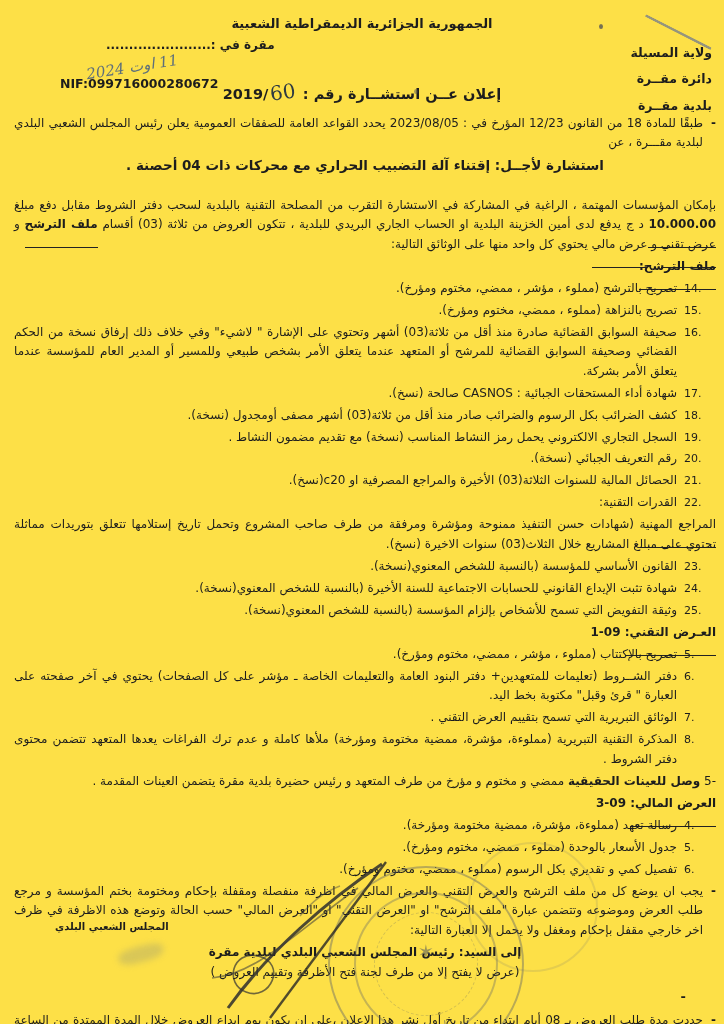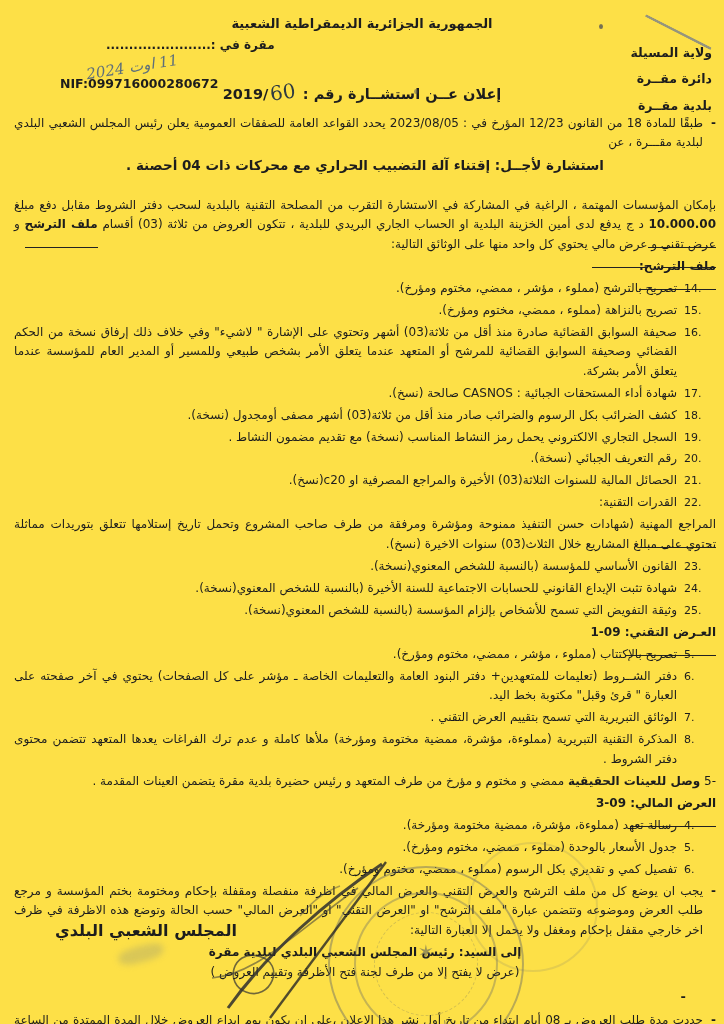--- a/index.html
+++ b/index.html
@@ -38,21 +38,21 @@
   .ltr{direction:ltr; unicode-bidi:isolate;}
   .list{padding-right:10px;}
   .item{display:flex; gap:7px; margin:2.5px 0;}
   .item .num{flex:0 0 22px; direction:ltr; text-align:left; font-size:11px; padding-top:1px;}
   .item .txt{flex:1;}
   .center{text-align:center;}
   .addressee{font-weight:bold; margin-top:3px;}
   .notice{margin:1px 0;}
   .subject2{font-weight:bold; font-size:13px; padding-right:30px; margin:3px 0 4px;}
   
-  .sig-label{position:absolute; left:55px; top:921px; font-weight:bold; font-size:16px;}
+  .sig-label{position:absolute; left:55px; top:921px; font-weight:bold; font-size:10px;}
   .stamp{position:absolute; left:328px; top:866px; width:192px; height:192px;
     border:2px solid rgba(90,96,106,.42); border-radius:50%;}
   .stamp-inner{position:absolute; inset:24px; border:2px solid rgba(90,96,106,.34); border-radius:50%;}
   .stamp-dashes{position:absolute; inset:44px; border:1.5px dashed rgba(90,96,106,.25); border-radius:50%;}
   .stamp-star{position:absolute; left:0; right:0; top:72px; text-align:center;
     font-size:20px; color:rgba(80,86,96,.55);}
   .stamp-town{position:absolute; left:0; right:0; bottom:26px; text-align:center;
     font-size:11px; color:rgba(80,86,96,.6); transform:rotate(-7deg);}
   .stamp2{position:absolute; left:468px; top:842px; width:126px; height:126px;
     border:2px solid rgba(100,106,116,.16); border-radius:50%;}

